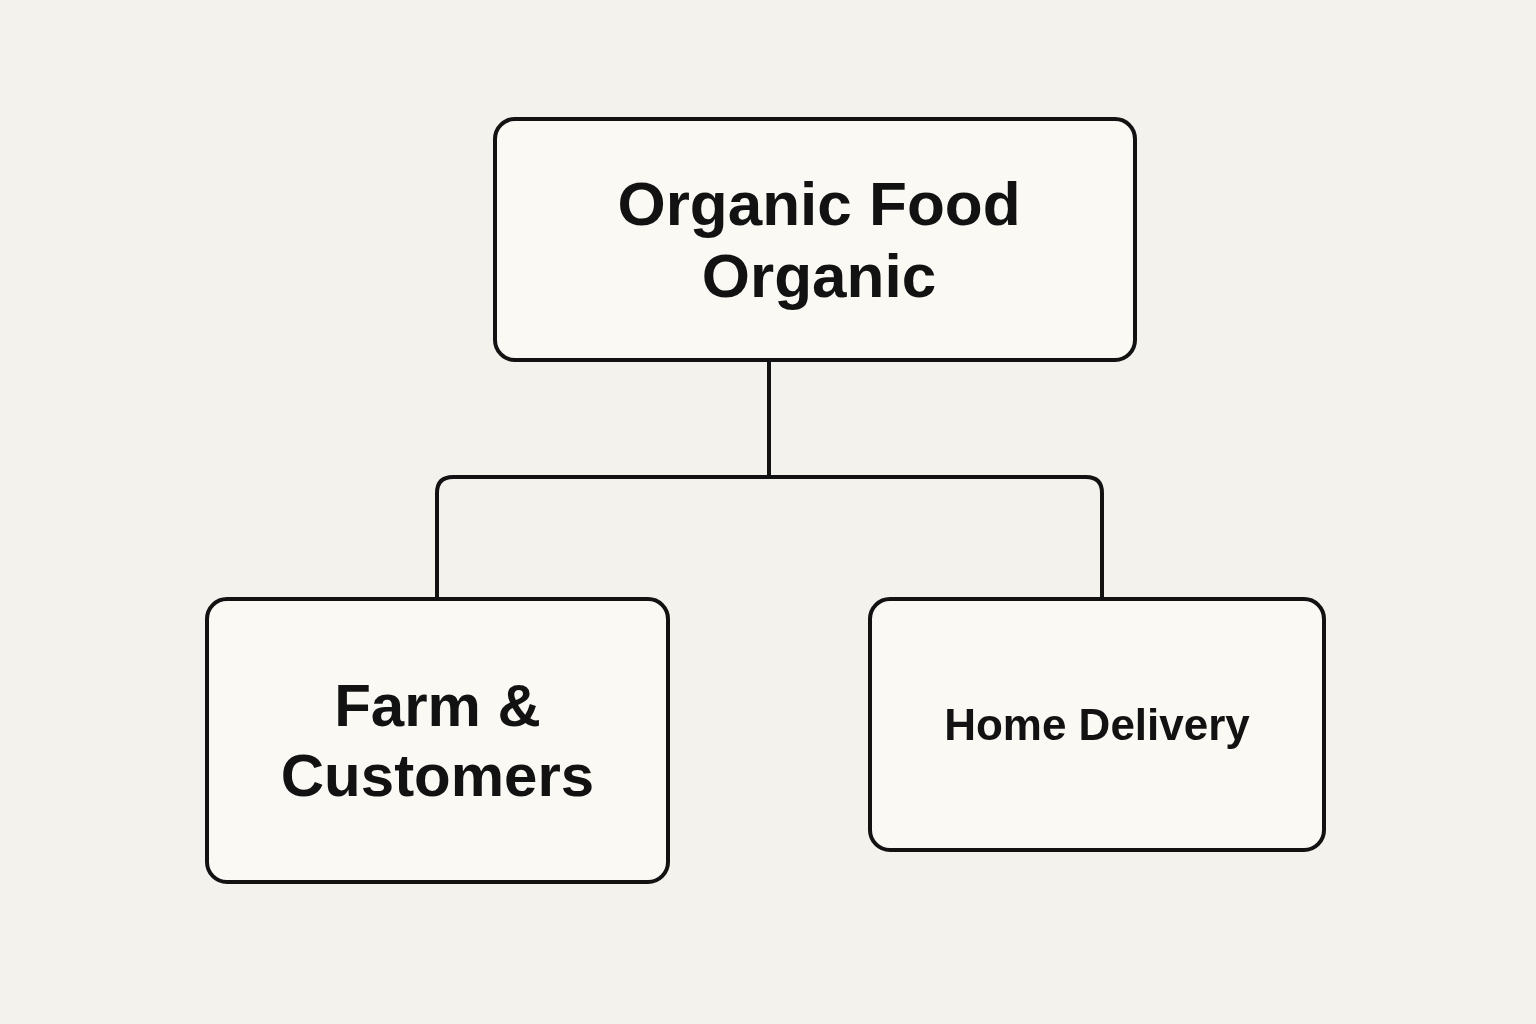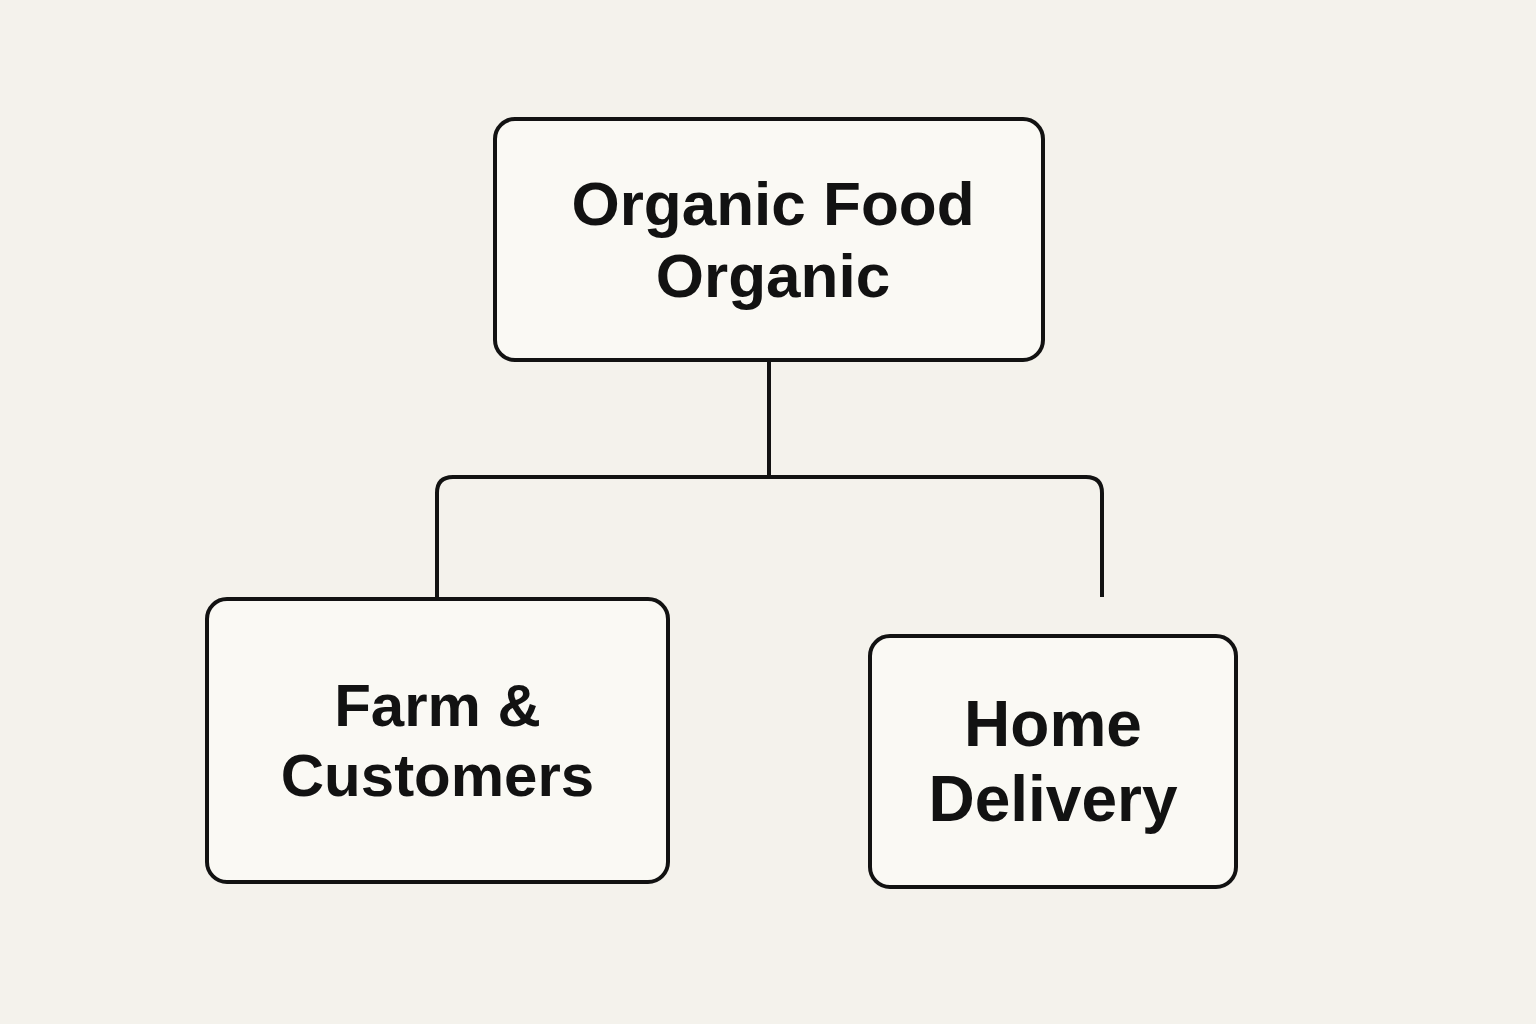--- a/index.html
+++ b/index.html
@@ -42,23 +42,23 @@
     align-items: center;
     justify-content: center;
     text-align: center;
     color: var(--text);
     font-weight: bold;
     font-size: 62px;
     line-height: 1.16;
     letter-spacing: 0px;
   }
   .node-label span { display: block; }
-  .node-top   { left: 493px; top: 117px; width: 552px; height: 245px; padding-left: 8px; }
+  .node-top   { left: 493px; top: 117px; width: 644px; height: 245px; padding-left: 8px; }
   .node-left  { left: 205px; top: 597px; width: 465px; height: 287px; font-size: 60px; }
-  .node-right { left: 868px; top: 597px; width: 370px; height: 255px; font-size: 64px; margin-top: 37px; }
+  .node-right { left: 868px; top: 597px; width: 458px; height: 255px; font-size: 44px; }
 </style>
 </head>
 <body>
 
 <div class="canvas">
 
   <svg class="edges" viewBox="0 0 1536 1024" xmlns="http://www.w3.org/2000/svg">
 
     <path d="M 769 362 L 769 475"></path>
 

